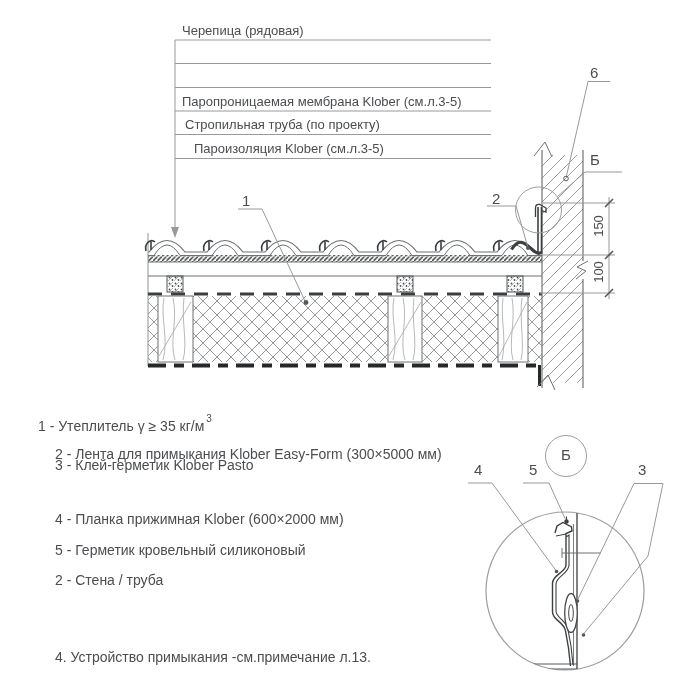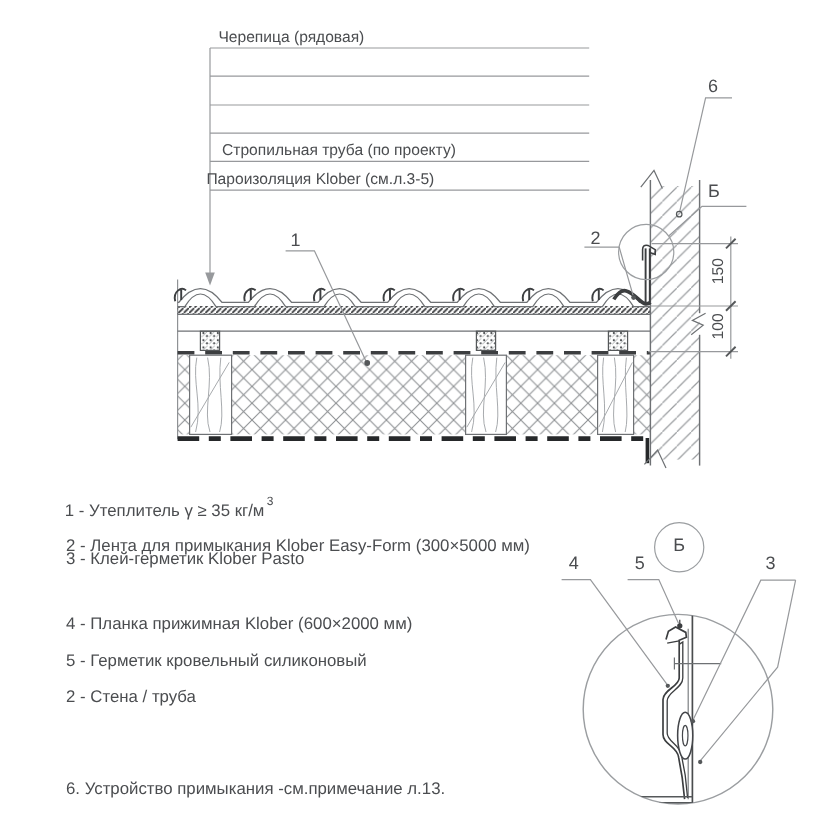--- a/index.html
+++ b/index.html
@@ -171,40 +171,41 @@
         <path d="M523,483 L549,483 L565.5,519.5"></path>
         <path d="M663,483.5 L634,483.5 L577.5,600"></path>
         <circle cx="577.5" cy="601" r="1.8" fill="#55585a" stroke="none"></circle>
         <path d="M663,483.5 L648,556 L583.5,634"></path>
         <circle cx="583.5" cy="635" r="1.8" fill="#55585a" stroke="none"></circle>
       </g>
     </g>
   </svg>
 
   <div class="t fs13" style="left:182px;top:24px">Черепица (рядовая)</div>
+  <div class="t fs13" style="left:182px;top:95px">Паропроницаемая мембрана Klober (см.л.3-5)</div>
   <div class="t fs13" style="left:185px;top:118px">Стропильная труба (по проекту)</div>
-  <div class="t fs13" style="left:172px;top:142px">Пароизоляция Klober (см.л.3-5)</div>
+  <div class="t fs13" style="left:194px;top:142px">Пароизоляция Klober (см.л.3-5)</div>
 
   <div class="t fs15" style="left:242px;top:192px">1</div>
   <div class="t fs15" style="left:492px;top:190px">2</div>
   <div class="t fs15" style="left:590px;top:64px">6</div>
   <div class="t fs15" style="left:590px;top:151px">Б</div>
 
   <div class="t fs13 rot" style="left:599px;top:226px">150</div>
   <div class="t fs13 rot" style="left:599px;top:272px">100</div>
 
   <div class="t fs15 ctr" style="left:566px;top:455px">Б</div>
   <div class="t fs15" style="left:474px;top:461px">4</div>
   <div class="t fs15" style="left:529px;top:461px">5</div>
   <div class="t fs15" style="left:638px;top:461px">3</div>
 
   <div>
-    <div class="t fs14 legend-item" style="left:54px;top:416px"><span>1 - Утеплитель γ ≥ 35 кг/м</span><sup>3</sup></div>
+    <div class="t fs14 legend-item" style="left:38px;top:416px"><span>1 - Утеплитель γ ≥ 35 кг/м</span><sup>3</sup></div>
     <div class="t fs14 legend-item" style="left:55px;top:446px">2 - Лента для примыкания Klober Easy-Form (300×5000 мм)</div>
     <div class="t fs14 legend-item" style="left:55px;top:457px">3 - Клей-герметик Klober  Pasto</div>
     <div class="t fs14 legend-item" style="left:55px;top:511px">4 - Планка прижимная Klober (600×2000 мм)</div>
     <div class="t fs14 legend-item" style="left:55px;top:542px">5 - Герметик кровельный силиконовый</div>
     <div class="t fs14 legend-item" style="left:55px;top:572px">2 - Стена / труба</div>
   </div>
 
-  <div class="t fs14" style="left:55px;top:649px">6. Устройство примыкания -см.примечание л.13.</div>
+  <div class="t fs14" style="left:55px;top:649px">4. Устройство примыкания -см.примечание л.13.</div>
 
 </div>
 
 </body></html>

